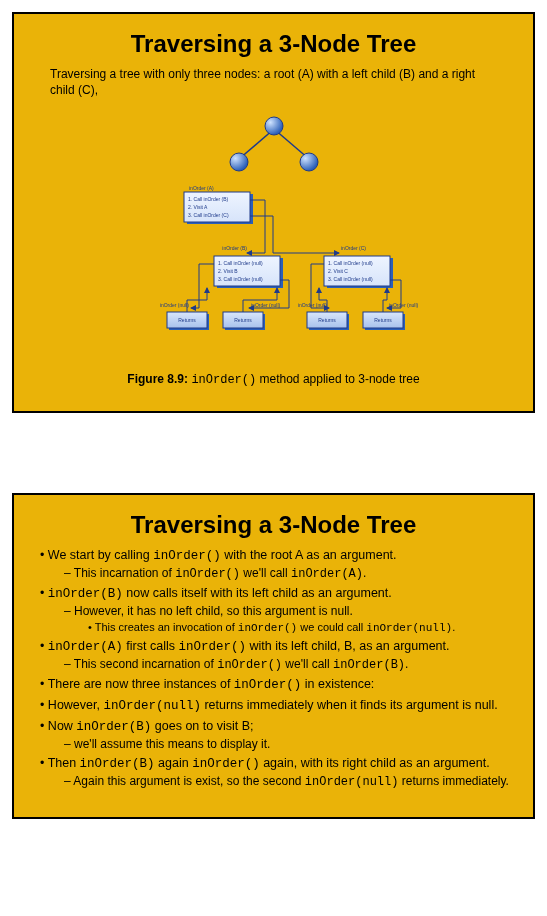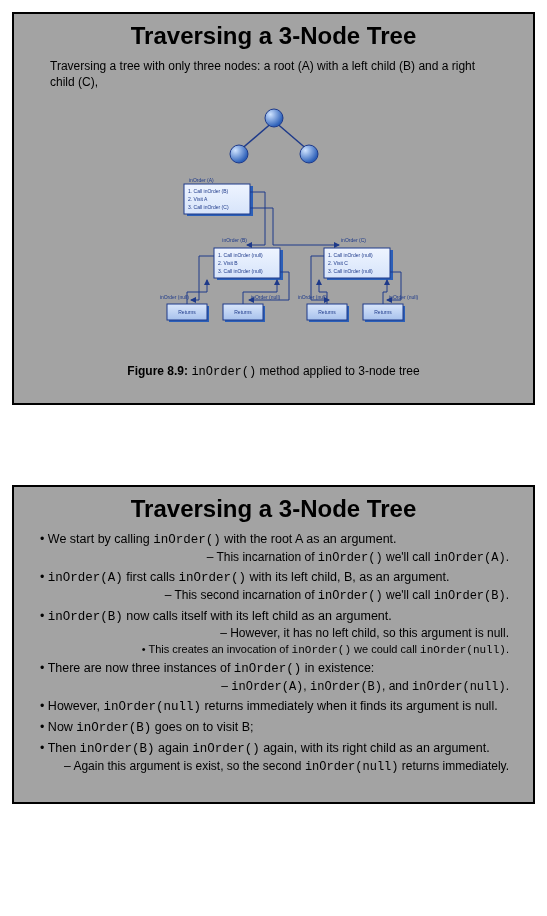--- a/index.html
+++ b/index.html
@@ -4,23 +4,23 @@
 <style>
   * { box-sizing: border-box; margin: 0; padding: 0; }
   body {
     background: #fff;
     font-family: Arial, Helvetica, sans-serif;
     width: 547px;
     padding: 12px;
   }
   .slide {
     border: 2px solid #000;
-    padding: 8px 24px 24px 24px;
+    padding: 16px 24px 24px 24px;
     margin-bottom: 80px;
-    background: #a3a3a3;
+    background: #eab308;
   }
   .slide:last-child { margin-bottom: 12px; }
   h1 {
     font-size: 24px;
     font-weight: bold;
     text-align: center;
     margin-bottom: 8px;
   }
   .intro {
     font-size: 12px;
@@ -46,21 +46,20 @@
     font-size: 12.5px;
     line-height: 1.35;
     padding-left: 2px;
   }
   ul.top > li { margin-bottom: 3px; }
   ul.top > li::before { content: "•  "; }
   ul.sub {
     list-style: none;
     padding-left: 24px;
     font-size: 12px;
-    text-align: right;
   }
   ul.sub > li::before { content: "–  "; }
   ul.subsub {
     list-style: none;
     padding-left: 24px;
     font-size: 11px;
   }
   ul.subsub > li::before { content: "•  "; }
   
   .box-label { font-size: 5px; fill: #1e3a8a; font-family: Arial; }
@@ -180,57 +179,55 @@
     <li>
       <span>We start by calling </span><code>inOrder()</code><span> with the root A as an argument.</span>
       <ul class="sub">
         <li>
           <span>This incarnation of </span><code>inOrder()</code><span> we'll call </span><code>inOrder(A)</code><span>.</span>
         </li>
       </ul>
     </li>
 
     <li>
-      <code>inOrder(A)</code><span> first calls </span><code>inOrder()</code><span> with its left child, B, as an argument.</span>
-      <ul class="sub">
-        <li>
-          <span>This second incarnation of </span><code>inOrder()</code><span> we'll call </span><code>inOrder(B)</code><span>.</span>
-        </li>
-      </ul>
-    </li>
-
-    <li>
       <code>inOrder(B)</code><span> now calls itself with its left child as an argument.</span>
       <ul class="sub">
         <li>
           <span>However, it has no left child, so this argument is null.</span>
           <ul class="subsub">
             <li>
               <span>This creates an invocation of </span><code>inOrder()</code><span> we could call </span><code>inOrder(null)</code><span>.</span>
             </li>
           </ul>
         </li>
       </ul>
     </li>
 
     <li>
+      <code>inOrder(A)</code><span> first calls </span><code>inOrder()</code><span> with its left child, B, as an argument.</span>
+      <ul class="sub">
+        <li>
+          <span>This second incarnation of </span><code>inOrder()</code><span> we'll call </span><code>inOrder(B)</code><span>.</span>
+        </li>
+      </ul>
+    </li>
+
+    <li>
       <span>There are now three instances of </span><code>inOrder()</code><span> in existence:</span>
-      <ul class="sub">
-        <li>
-          <code>inOrder(A)</code><span>, </span><code>inOrder(B)</code><span>, and </span><code>inOrder(null)</code><span>.</span>
-        </li>
-      </ul>
     </li>
 
     <li>
       <span>However, </span><code>inOrder(null)</code><span> returns immediately when it finds its argument is null.</span>
     </li>
 
     <li>
       <span>Now </span><code>inOrder(B)</code><span> goes on to visit B;</span>
+      <ul class="sub">
+        <li><span>we'll assume this means to display it.</span></li>
+      </ul>
     </li>
 
     <li>
       <span>Then  </span><code>inOrder(B)</code><span> again </span><code>inOrder()</code><span> again, with its right child as an argument.</span>
       <ul class="sub">
         <li>
           <span>Again this argument is exist, so the second </span><code>inOrder(null)</code><span> returns immediately.</span>
         </li>
       </ul>
     </li>

